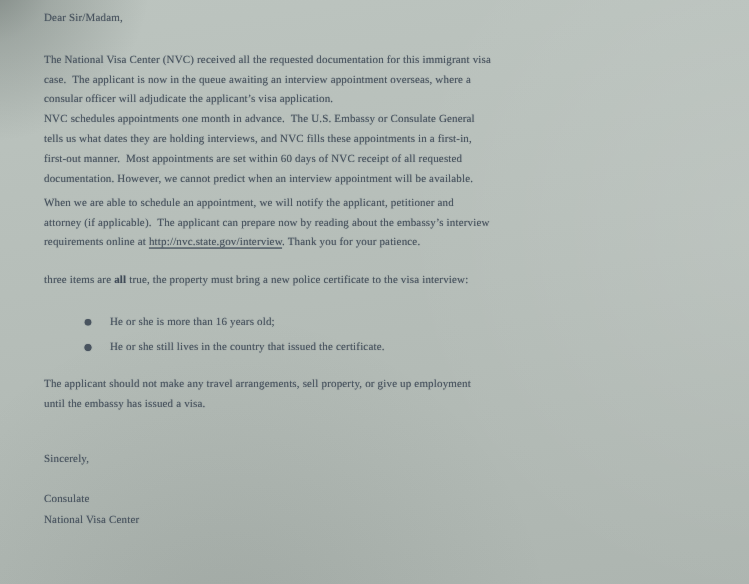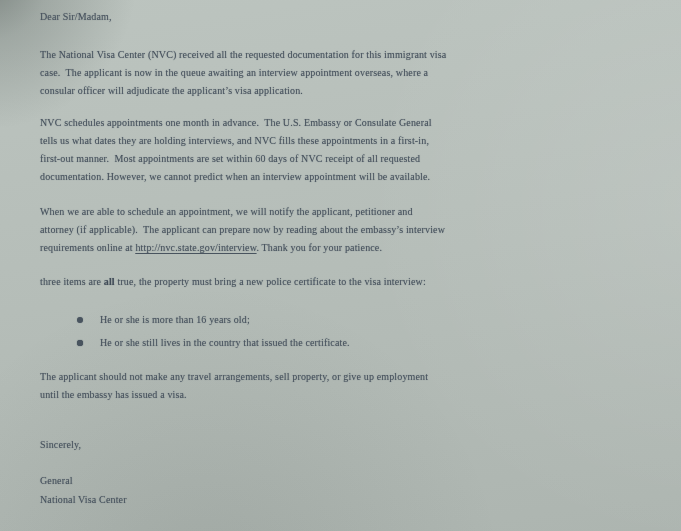--- a/index.html
+++ b/index.html
@@ -26,22 +26,22 @@
     left: 40px;
     right: 8px;
     font-size: 10px;
     line-height: 18px;
     text-shadow: 0 0 1px rgba(70,82,94,0.55);
     letter-spacing: 0.15px;
   }
   .line { white-space: pre; }
   .para { margin: 0; padding: 0; }
   .p1 { margin-top: 20px; }
-  .p2 { margin-top: 14px; }
-  .p3 { margin-top: 17px; }
+  .p2 { }
+  .p3 { margin-top: 4px; }
   .p4 { margin-top: 16px; }
   .p5 { margin-top: 16px; }
   .closing { margin-top: 32px; }
   .signature { margin-top: 17px; line-height: 19px; }
   ul.bullets {
     list-style: none;
     margin: 20px 0 0 0;
     padding: 0;
   }
   ul.bullets li {
@@ -106,18 +106,18 @@
     </ul>
 
     <div class="para p5">
       <div class="line">The applicant should not make any travel arrangements, sell property, or give up employment</div>
       <div class="line">until the embassy has issued a visa.</div>
     </div>
 
     <div class="line closing">Sincerely,</div>
 
     <div class="signature">
-      <div class="line">General</div>
+      <div class="line">Consulate</div>
       <div class="line">National Visa Center</div>
     </div>
 
   </div>
 </div>
 
 </body></html>

